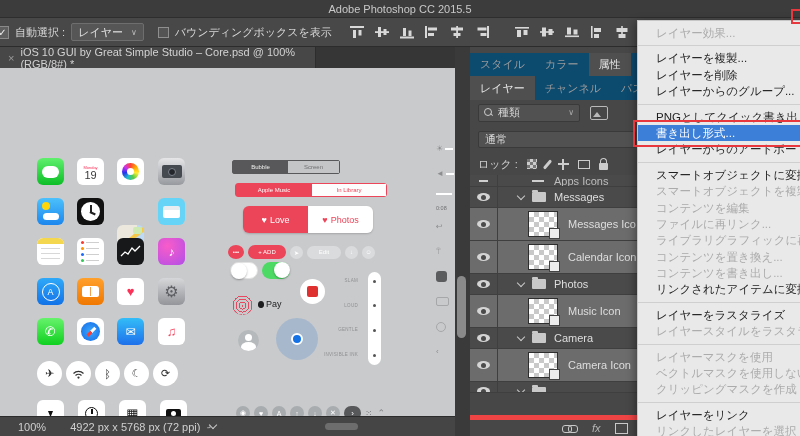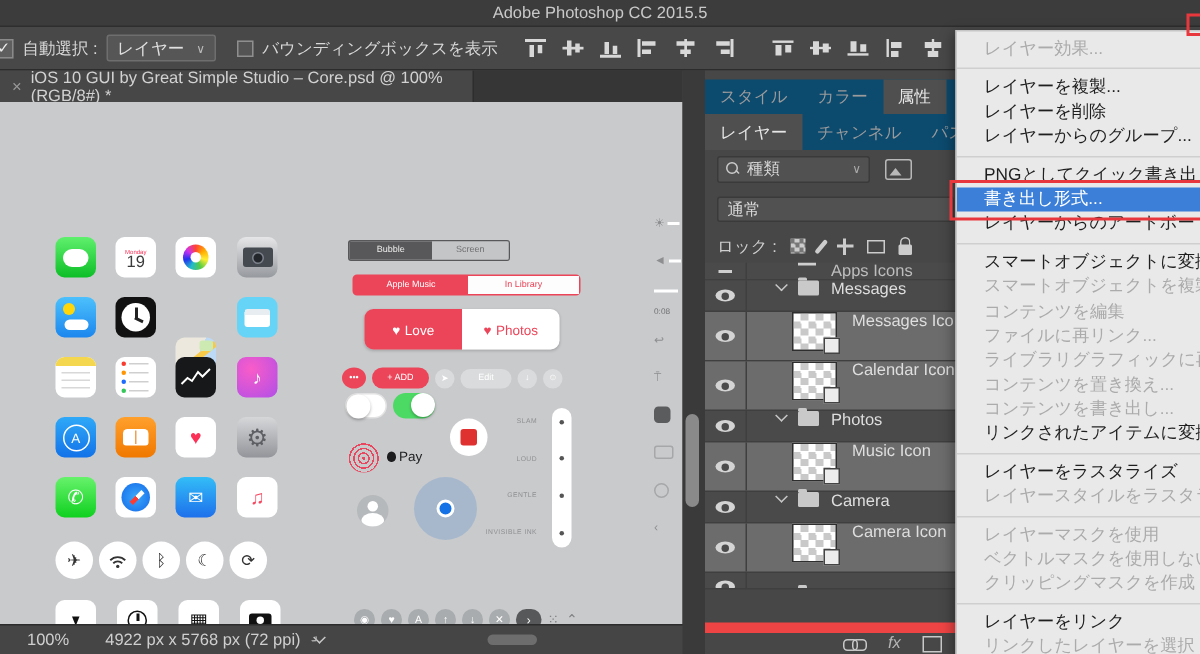--- a/index.html
+++ b/index.html
@@ -185,33 +185,33 @@
   .lk-checker{width:10px;height:10px;background:conic-gradient(#ccc 25%,#777 0 50%,#ccc 0 75%,#777 0) 0 0/6px 6px;}
   .lk-brush{width:3px;height:11px;background:#ccc;border-radius:2px;transform:rotate(40deg);}
   .lk-move{width:11px;height:11px;background:
     linear-gradient(#ccc,#ccc) center/11px 2px no-repeat,
     linear-gradient(#ccc,#ccc) center/2px 11px no-repeat;}
   .lk-art{width:12px;height:9px;border:1.4px solid #ccc;}
   .lk-lock{position:relative;width:9px;height:7px;background:#ccc;border-radius:1px;margin-top:4px;}
   .lk-lock:before{content:"";position:absolute;left:1px;top:-5px;width:5px;height:5px;border:1.5px solid #ccc;border-bottom:none;border-radius:4px 4px 0 0;}
   
   .llist{position:absolute;left:0;top:128px;width:330px;}
-  .lrow{position:relative;width:330px;border-bottom:1px solid #3f3f3f;display:flex;background:#4a4a4a;}
+  .lrow{position:relative;width:330px;border-bottom:1px solid #3f3f3f;display:flex;align-items:center;background:#4a4a4a;}
   .lrow.sel{background:#6c6c6c;}
   .eyecell{width:28px;align-self:stretch;border-right:1px solid #3f3f3f;display:flex;align-items:center;justify-content:center;}
   .eye{position:relative;width:13px;height:8px;background:#d4d4d4;border-radius:50%;}
   .eye:before{content:"";position:absolute;left:4px;top:1.5px;width:5px;height:5px;border-radius:50%;background:#4a4a4a;}
   .chev{width:6px;height:6px;border-right:1.6px solid #c9c9c9;border-bottom:1.6px solid #c9c9c9;transform:rotate(45deg);margin:0 8px 3px 20px;}
   .folder{position:relative;width:14px;height:10px;background:#c9c9c9;border-radius:1px;margin-right:8px;}
   .folder:before{content:"";position:absolute;left:0;top:-2px;width:6px;height:2px;background:#c9c9c9;border-radius:1px 1px 0 0;}
   .lname{color:#dedede;font-size:11px;}
   .thumb{position:relative;width:30px;height:26px;margin-left:30px;margin-right:10px;border:1px solid #2e2e2e;
     background:#fff conic-gradient(#c9c9c9 25%,#fff 0 50%,#c9c9c9 0 75%,#fff 0) 0 0/10px 10px;}
   .thumb:after{content:"";position:absolute;right:-3px;bottom:-3px;width:9px;height:9px;background:#ececec;border:1px solid #444;}
-  .pbottom{position:absolute;left:0;top:368px;width:330px;height:21px;border-top:7px solid #ef4444;
+  .pbottom{position:absolute;left:0;top:368px;width:330px;height:21px;border-top:5px solid #ef4444;
     display:flex;align-items:center;gap:14px;padding-left:92px;color:#c9c9c9;text-align:right;}
   .chain{position:relative;width:16px;height:8px;}
   .chain:before{content:"";position:absolute;left:0;top:1px;width:8px;height:6px;border:1.5px solid #c9c9c9;border-radius:3px;}
   .chain:after{content:"";position:absolute;left:6px;top:1px;width:8px;height:6px;border:1.5px solid #c9c9c9;border-radius:3px;}
   .fx{font-size:11px;font-style:italic;color:#b5b5b5;}
   .masksq{width:13px;height:11px;border:1px solid #c9c9c9;position:relative;}
 
   
   .cmenu{left:637px;top:20px;width:200px;height:430px;background:#e9e9e9;z-index:50;
     box-shadow:-2px 2px 8px rgba(0,0,0,.35);padding-top:4px;border:1px solid #c6c6c6;}

